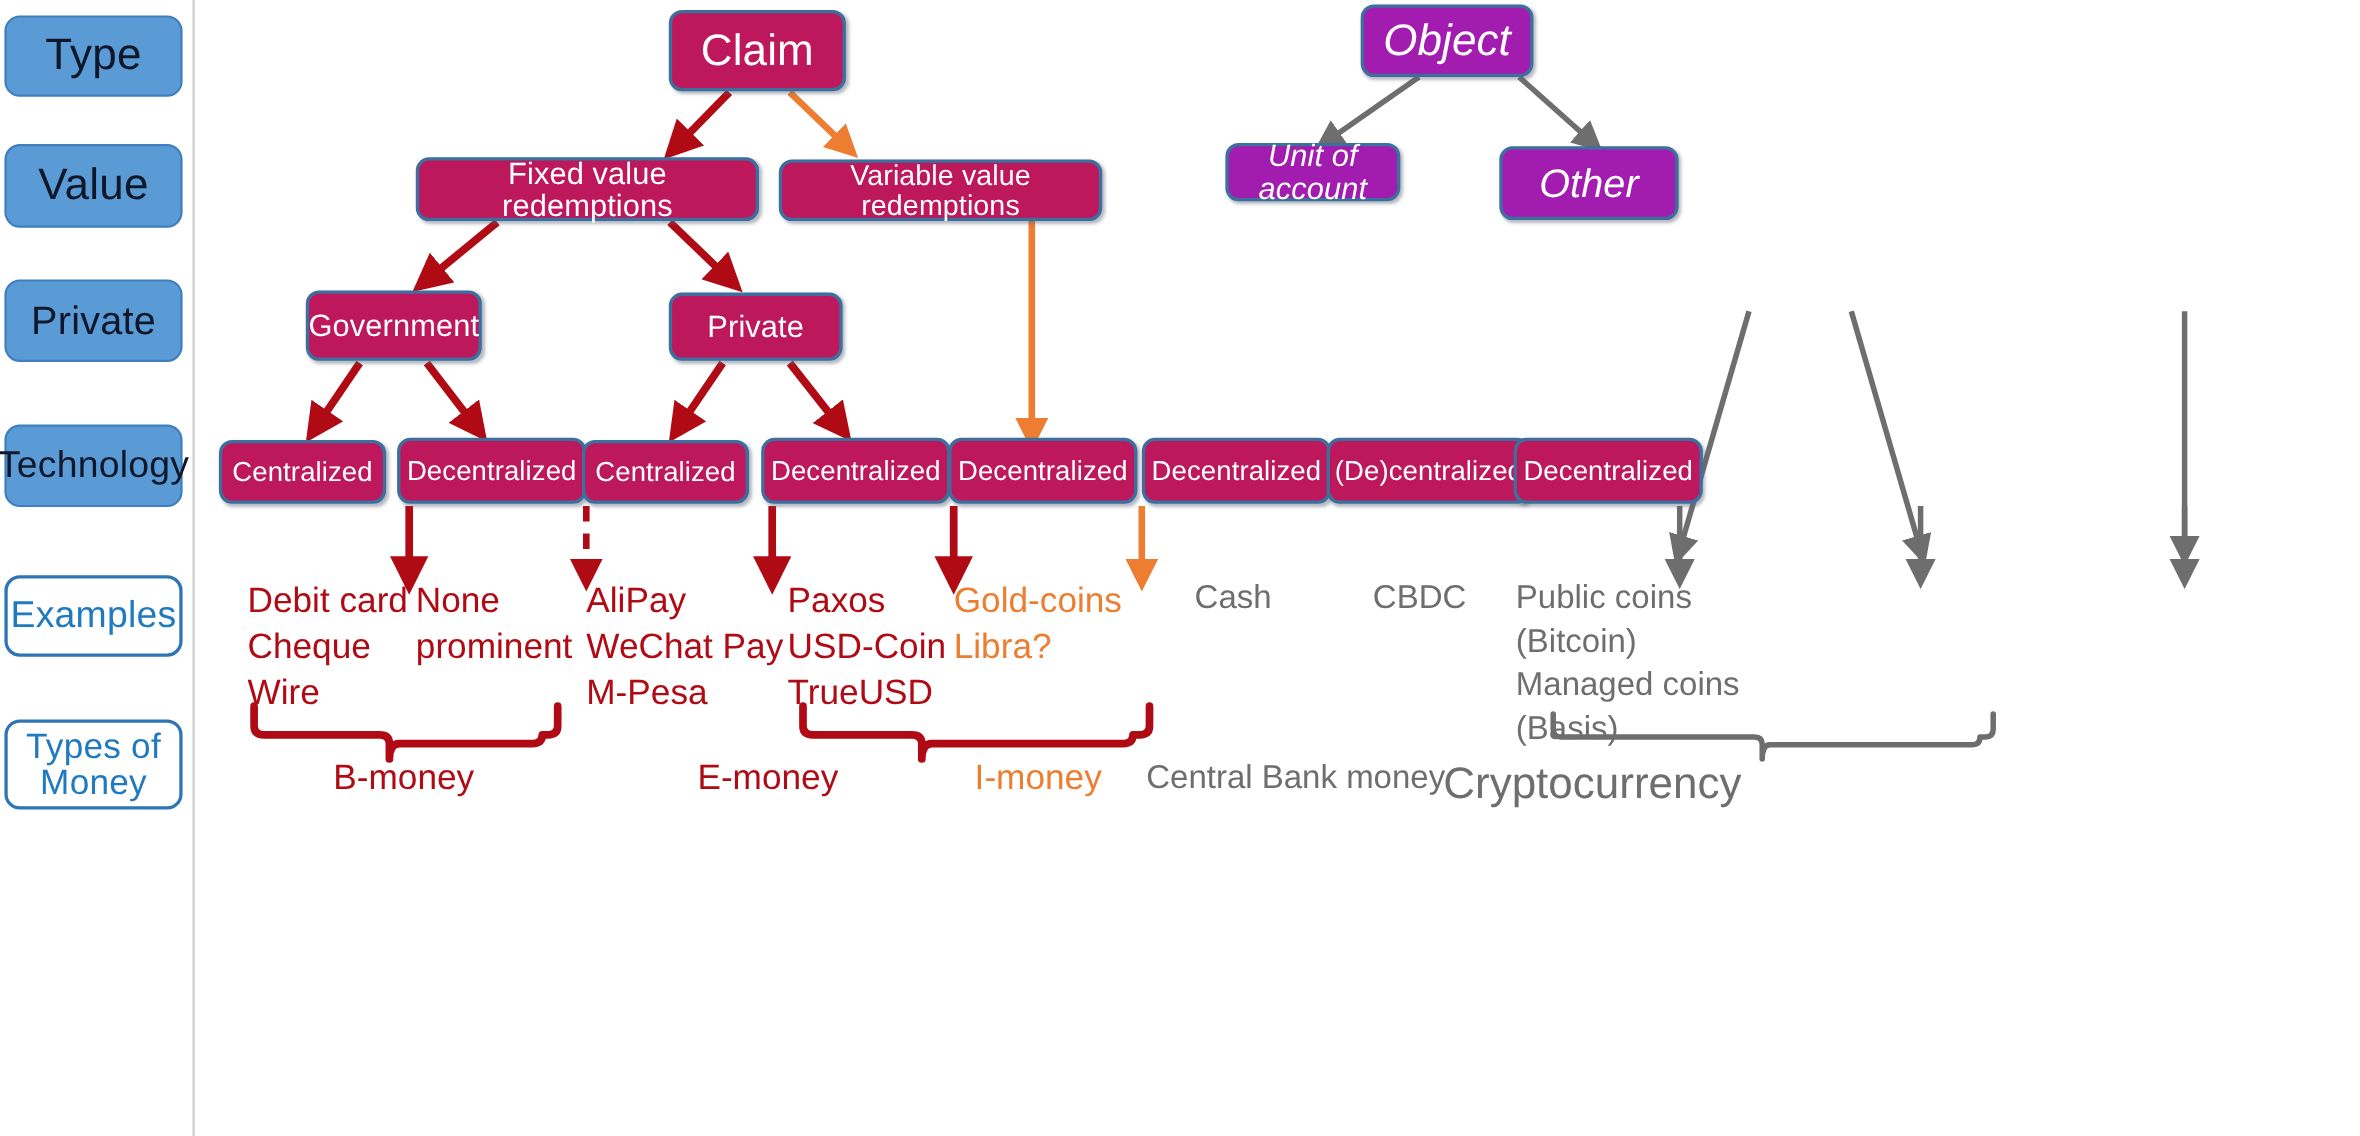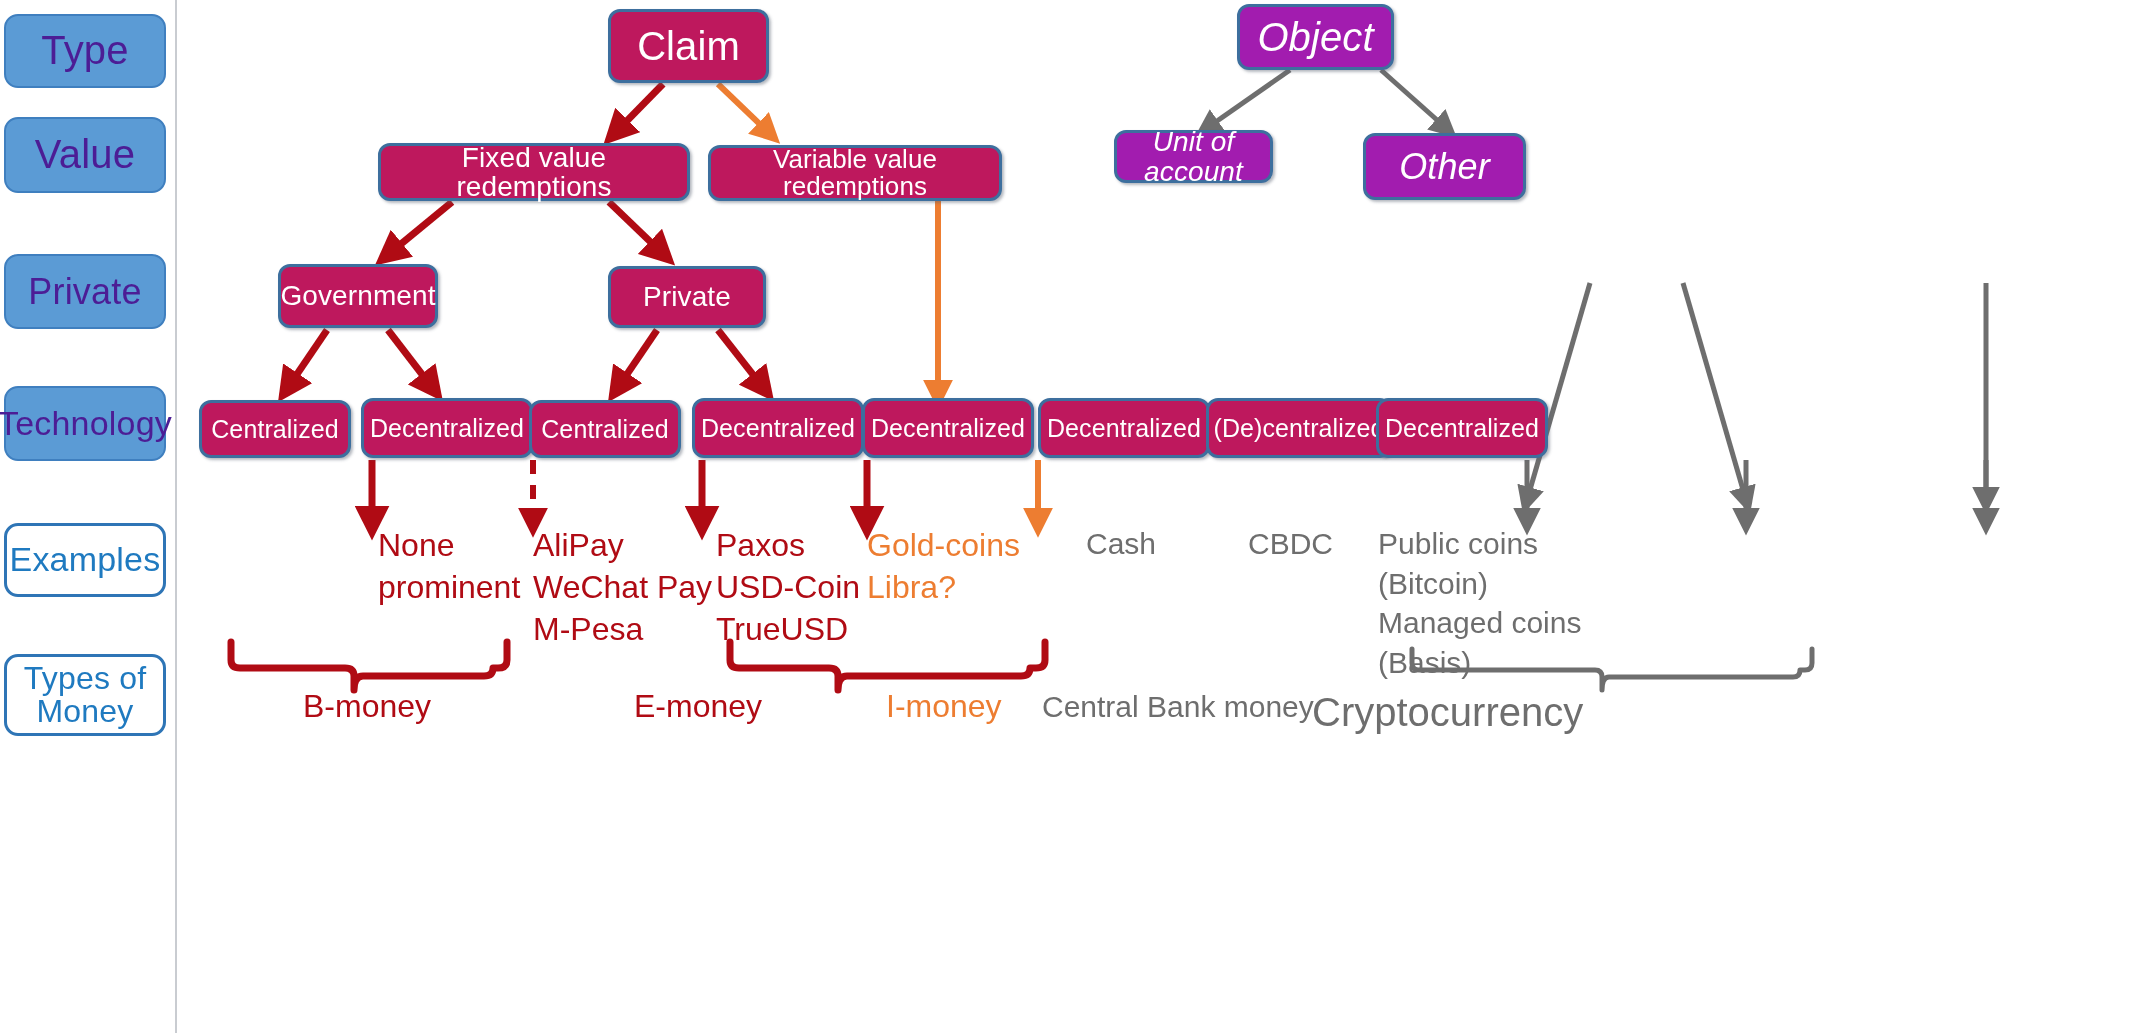--- a/index.html
+++ b/index.html
@@ -22,21 +22,21 @@
     box-sizing:border-box;
     border-radius:14px;
     display:flex;align-items:center;justify-content:center;
     text-align:center;
     line-height:1.04;
     letter-spacing:.2px;
   }
   .rail-filled{
     background:#5b9bd5;
     border:2.5px solid #3f7fbf;
-    color:#4c1d95;
+    color:#0f172a;
   }
   .rail-open{
     background:#ffffff;
     border:3px solid #2e75b6;
     color:#1f7ac0;
   }
 
   
   .node{
     position:absolute;
@@ -176,21 +176,21 @@
     <g fill="none" stroke="#6e6e6e" stroke-width="5" stroke-linecap="round" stroke-linejoin="round">
       <path d="M1412,649 L1412,663 Q1412,670 1419,670 L1595,670 Q1602,670 1602,677 L1602,690 Q1602,677 1609,677 L1793,677 Q1800,677 1800,670 L1805,670 Q1812,670 1812,663 L1812,649"></path>
     </g>
   </svg>
 
   <div class="rail-divider"></div>
 
   <div class="rail-box rail-filled" style="left:4px;top:14px;width:162px;height:74px;font-size:40px;">
     <span>Type</span>
   </div>
-  <div class="rail-box rail-filled" style="left:4px;top:117px;width:162px;height:76px;font-size:40px;">
+  <div class="rail-box rail-filled" style="left:4px;top:131px;width:162px;height:76px;font-size:40px;">
     <span>Value</span>
   </div>
   <div class="rail-box rail-filled" style="left:4px;top:254px;width:162px;height:75px;font-size:36px;">
     <span>Private</span>
   </div>
   <div class="rail-box rail-filled" style="left:4px;top:386px;width:162px;height:75px;font-size:34px;">
     <span>Technology</span>
   </div>
   <div class="rail-box rail-open" style="left:4px;top:523px;width:162px;height:74px;font-size:34px;">
     <span>Examples</span>
@@ -246,20 +246,23 @@
   <div class="node node-light" style="left:1038px;top:398px;width:172px;height:60px;font-size:25px;">
     <span>Decentralized</span>
   </div>
   <div class="node node-light" style="left:1206px;top:398px;width:186px;height:60px;font-size:25px;">
     <span>(De)centralized</span>
   </div>
   <div class="node node-light" style="left:1376px;top:398px;width:172px;height:60px;font-size:25px;">
     <span>Decentralized</span>
   </div>
 
+  <div class="txt txt-red" style="left:225px;top:524px;font-size:32px;">Debit card
+Cheque
+Wire</div>
   <div class="txt txt-red" style="left:378px;top:524px;font-size:32px;">None
 prominent</div>
   <div class="txt txt-red" style="left:533px;top:524px;font-size:32px;">AliPay
 WeChat Pay
 M-Pesa</div>
   <div class="txt txt-red" style="left:716px;top:524px;font-size:32px;">Paxos
 USD-Coin
 TrueUSD</div>
   <div class="txt txt-orange" style="left:867px;top:524px;font-size:32px;">Gold-coins
 Libra?</div>

